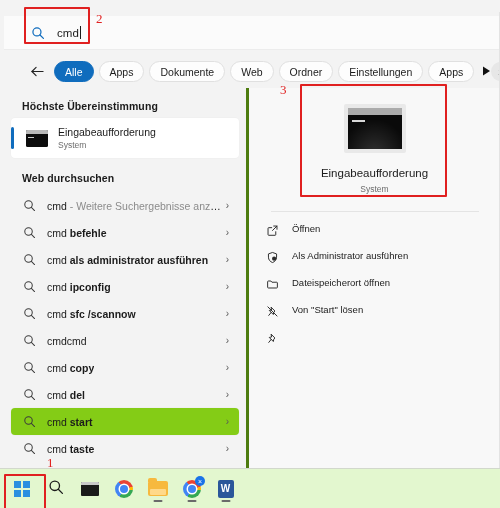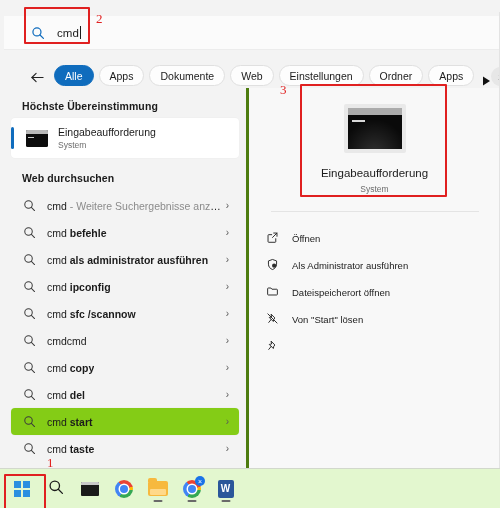--- a/index.html
+++ b/index.html
@@ -81,21 +81,21 @@
   }
 
   
   .filterbar {
     position: absolute;
     left: 0;
     top: 44px;
     width: 496px;
     height: 30px;
     display: flex;
-    align-items: flex-end;
+    align-items: center;
     padding-left: 26px;
     box-sizing: border-box;
   }
   .back-arrow {
     width: 18px;
     height: 18px;
     display: flex;
     align-items: center;
     justify-content: center;
     color: #222;
@@ -343,21 +343,21 @@
     background: #e4e4e4;
   }
 
   .actions {
     margin-top: 11px;
     padding-left: 10px;
   }
   .action-row {
     height: 21px;
     display: flex;
-    align-items: flex-end;
+    align-items: flex-start;
     border-radius: 4px;
     cursor: pointer;
     padding-left: 6px;
     margin-bottom: 6px;
   }
   .action-icon {
     width: 14px;
     height: 14px;
     flex: 0 0 14px;
     color: #2c2c2c;
@@ -547,22 +547,22 @@
       <div class="back-arrow">
         <svg width="15" height="13" viewBox="0 0 16 14" fill="none" stroke="currentColor" stroke-width="1.2">
           <line x1="2" y1="7" x2="14" y2="7" stroke-linecap="round"></line>
           <polyline points="6.5,2.5 2,7 6.5,11.5" stroke-linecap="round" stroke-linejoin="round"></polyline>
         </svg>
       </div>
       <div class="chip active">Alle</div>
       <div class="chip">Apps</div>
       <div class="chip">Dokumente</div>
       <div class="chip">Web</div>
+      <div class="chip">Ordner</div>
       <div class="chip">Einstellungen</div>
-      <div class="chip">Ordner</div>
       <div class="chip">Apps</div>
       <div class="play-arrow">
         <svg width="9" height="10" viewBox="0 0 9 10">
             <polygon points="1,0.5 8,5 1,9.5" fill="currentColor"></polygon>
           </svg>
       </div>
       <div class="filter-right">
         <div class="avatar-badge">1</div>
 
       </div>

